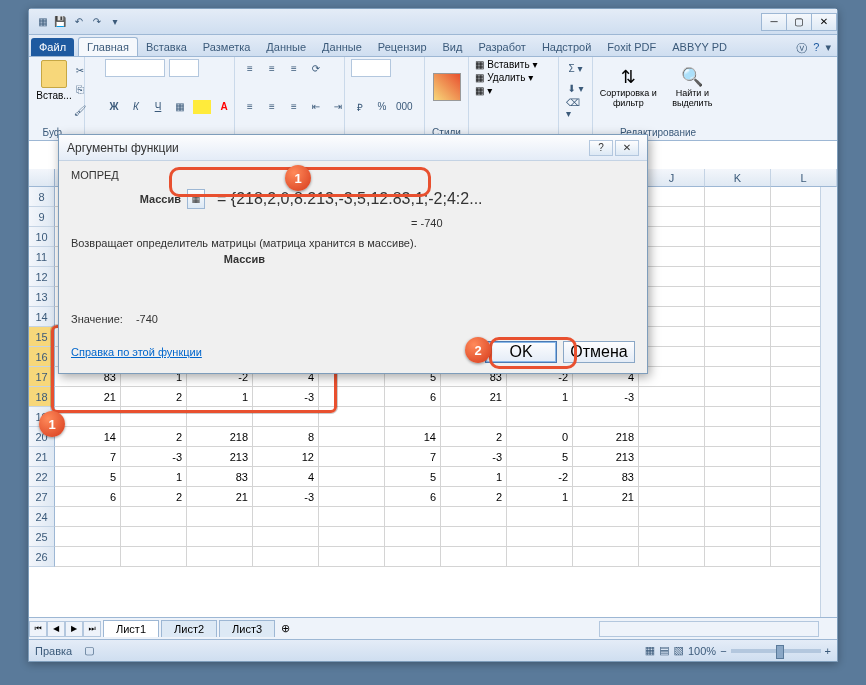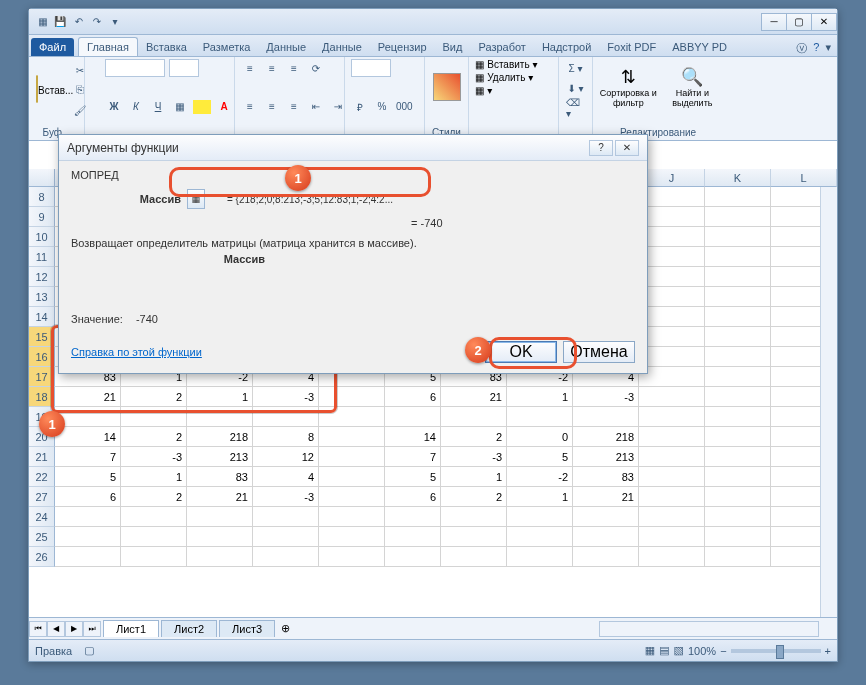--- a/index.html
+++ b/index.html
@@ -26,21 +26,21 @@
   .tab { padding:3px 8px; color:#3b5a7a; cursor:default;}
   .tab.file { background:#1e5aa0; color:#fff; border-radius:3px 3px 0 0; margin-right:4px;}
   .tab.active { background:#f5f8fc; border:1px solid #9db7d4; border-bottom:none; border-radius:3px 3px 0 0;}
   .tab-right { margin-left:auto; display:flex; gap:6px; padding-right:6px; color:#3b5a7a;}
 
   .ribbon { height:84px; background:#eef3fa; border-bottom:1px solid #9db7d4; display:flex; font-size:10px; position:relative;}
   .rgroup { border-right:1px solid #cad9ea; padding:2px 6px; display:flex; flex-direction:column; justify-content:space-between;}
   .rgroup-label { text-align:center; color:#3b5a7a; font-size:10px; padding-top:2px;}
   .rib-row { display:flex; gap:4px; align-items:center;}
   .rib-btn { min-width:18px; height:18px; border:1px solid transparent; display:flex;align-items:center;justify-content:center; font-size:10px; color:#3b5a7a;}
-  .paste-big { width:38px; height:60px; display:flex;flex-direction:row;align-items:center;justify-content:space-between; border:1px solid transparent;}
+  .paste-big { width:38px; height:60px; display:flex;flex-direction:column;align-items:center;justify-content:flex-start; border:1px solid transparent;}
   .paste-icon { width:26px;height:28px;background:#f7d77a;border:1px solid #c6a744;border-radius:2px;}
   .font-sel { width:60px;height:18px;border:1px solid #b3c7de;background:#fff;font-size:10px;padding:0 2px;}
 
   .grid { position:absolute; top:160px; left:0; right:0; bottom:44px; overflow:hidden; background:#fff;}
   .colhdr { position:absolute; top:0; left:26px; right:0; height:18px; display:flex; background:linear-gradient(#f3f6fb,#dee8f3);}
   .colhdr div { width:70px; border-right:1px solid #c4d3e4; border-bottom:1px solid #9db7d4; text-align:center; font-size:11px; color:#3b5a7a; line-height:18px;}
   .rowhdr { position:absolute; top:18px; left:0; width:26px; background:linear-gradient(90deg,#f3f6fb,#dee8f3);}
   .rowhdr div { height:20px; border-bottom:1px solid #c4d3e4; border-right:1px solid #9db7d4; text-align:center; font-size:11px; color:#3b5a7a; line-height:20px;}
   .rowhdr div.sel { background:#f7d77a; }
   .cells { position:absolute; top:18px; left:26px; right:0; bottom:0;}
@@ -68,21 +68,21 @@
     background:#f0f0f0; border:1px solid #7e9dbb; box-shadow:2px 3px 10px rgba(0,0,0,.35);
   }
   .dlg-title { height:26px; background:linear-gradient(#fdfdfe,#e4ecf7); border-bottom:1px solid #c4d3e4; display:flex; align-items:center; padding:0 8px; font-size:12px; color:#333;}
   .dlg-ctrl { margin-left:auto; display:flex; gap:2px;}
   .dlg-ctrl div { width:24px;height:16px;border:1px solid #b3c7de;background:linear-gradient(#fdfdfe,#dde9f5);display:flex;align-items:center;justify-content:center;font-size:10px;}
   .dlg-body { padding:8px 12px; font-size:11px; color:#333;}
   .arg-row { display:flex; align-items:center; gap:6px; margin:8px 0;}
   .arg-label { width:60px; text-align:right; font-weight:bold;}
   .arg-input { width:180px; height:20px; border:1px solid #9db7d4; background:#fff; padding:0 4px; font-size:11px;}
   .arg-pick { width:18px;height:20px;border:1px solid #9db7d4;background:linear-gradient(#fdfdfe,#dde9f5);display:flex;align-items:center;justify-content:center;font-size:9px;}
-  .arg-preview { font-size:10px; color:#333; margin-left:16px;}
+  .arg-preview { font-size:16px; color:#333; margin-left:6px;}
   .dlg-desc { margin:8px 0 4px; }
   .dlg-argdesc { display:flex; margin:4px 0 12px;}
   .dlg-argdesc b { width:200px; text-align:right; padding-right:6px;}
   .dlg-foot { display:flex; align-items:center; position:absolute; bottom:10px; left:12px; right:12px;}
   .dlg-link { color:#0066cc; text-decoration:underline; font-size:11px;}
   .dlg-btn { width:72px; height:22px; border:1px solid #8aa7c6; background:linear-gradient(#fdfdfe,#e4ecf7); font-size:16px; margin-left:6px;}
   .dlg-btn.ok { border:1px solid #4a79b3; box-shadow:0 0 0 1px #8ab8e8 inset;}
 
   .red-frame { position:absolute; border:3px solid #e8502f; border-radius:10px; pointer-events:none;}
 

